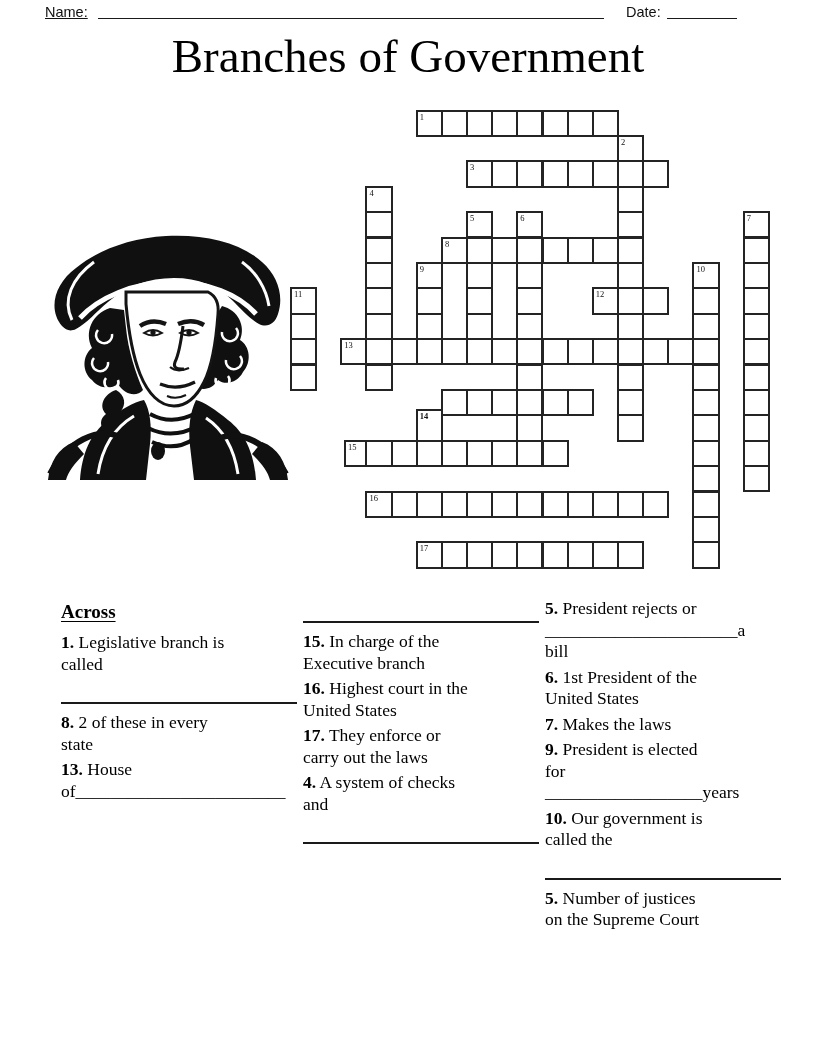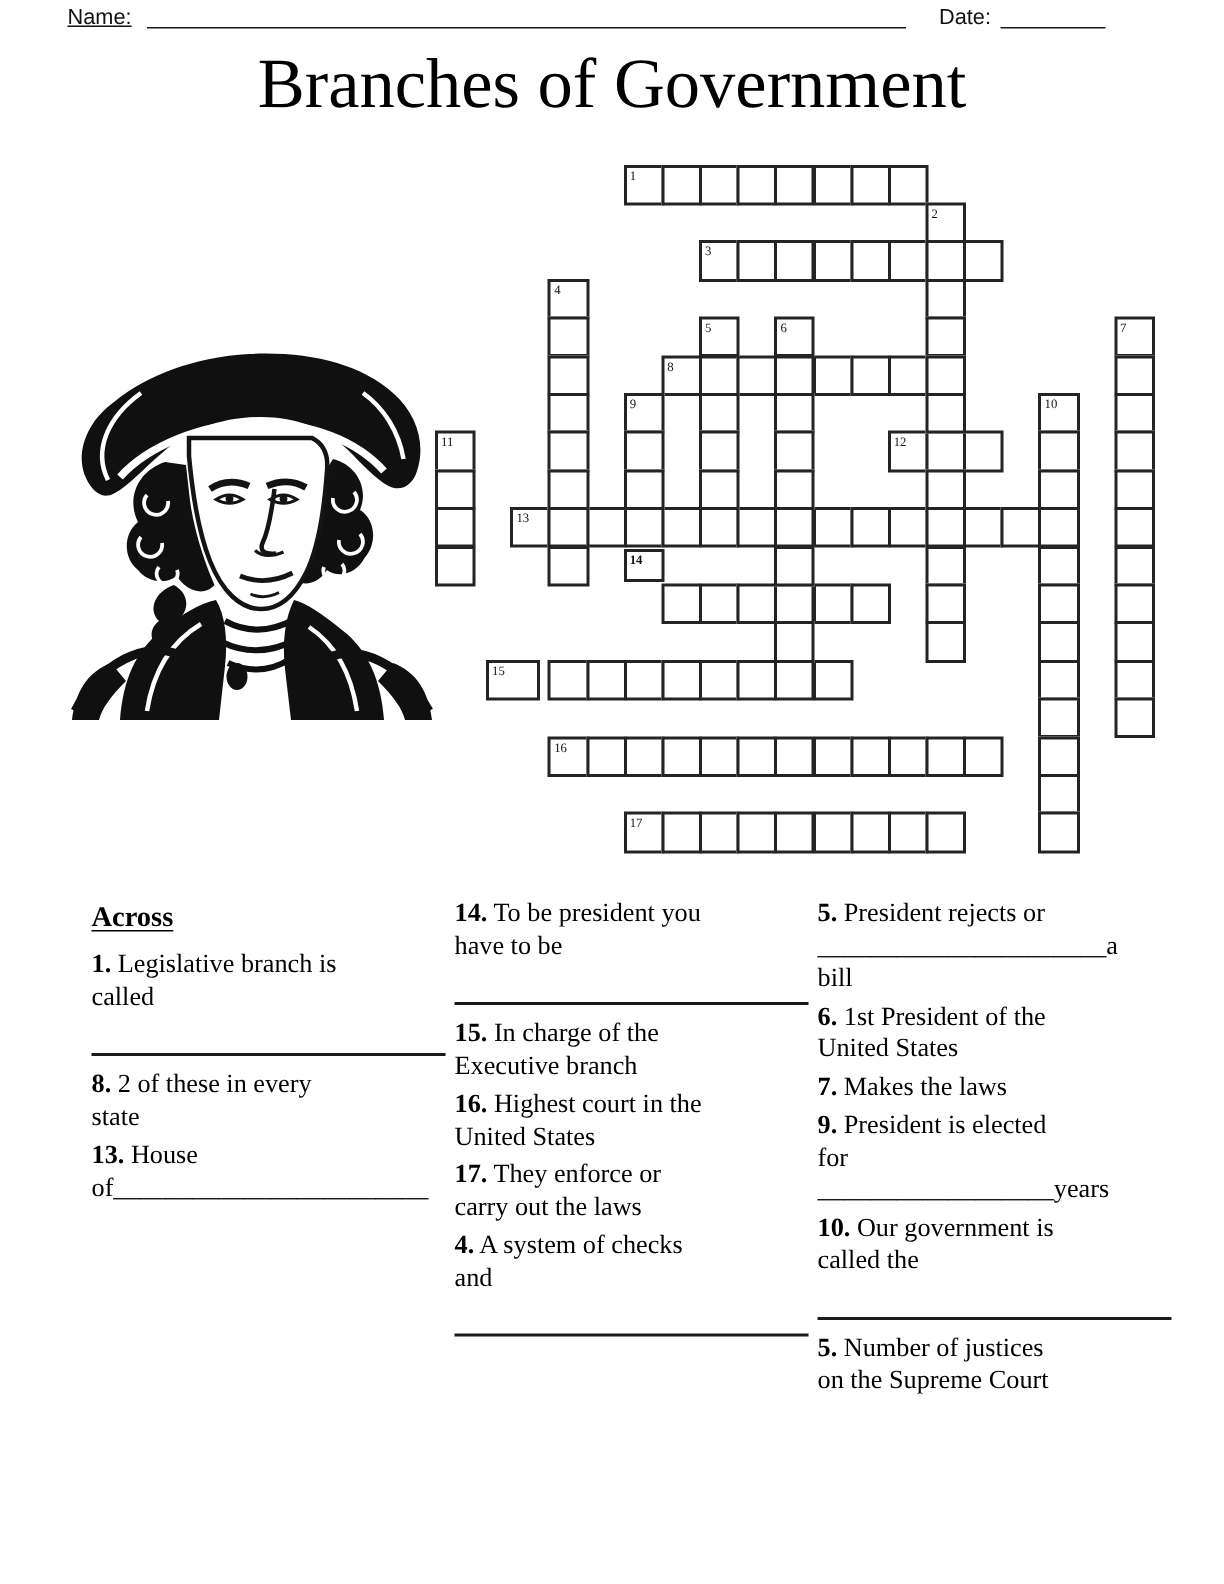--- a/index.html
+++ b/index.html
@@ -138,30 +138,30 @@
     <div class="cell" style="left: 466.05px; top: 338.1px; width: 27.15px; height: 27.4px;"></div>
     <div class="cell" style="left: 491.2px; top: 338.1px; width: 27.15px; height: 27.4px;"></div>
     <div class="cell" style="left: 516.35px; top: 338.1px; width: 27.15px; height: 27.4px;"></div>
     <div class="cell" style="left: 541.5px; top: 338.1px; width: 27.15px; height: 27.4px;"></div>
     <div class="cell" style="left: 566.65px; top: 338.1px; width: 27.15px; height: 27.4px;"></div>
     <div class="cell" style="left: 591.8px; top: 338.1px; width: 27.15px; height: 27.4px;"></div>
     <div class="cell" style="left: 616.95px; top: 338.1px; width: 27.15px; height: 27.4px;"></div>
     <div class="cell" style="left: 642.1px; top: 338.1px; width: 27.15px; height: 27.4px;"></div>
     <div class="cell" style="left: 667.25px; top: 338.1px; width: 27.15px; height: 27.4px;"></div>
     <div class="cell" style="left: 692.4px; top: 338.1px; width: 27.15px; height: 27.4px;"></div>
-    <div class="cell" style="left: 415.75px; top: 366px; width: 27.15px; height: 22px; font-weight: bold;">
+    <div class="cell" style="left: 415.75px; top: 409px; width: 27.15px; height: 33px; font-weight: bold;">
       <span class="cnum">14</span>
     </div>
     <div class="cell" style="left: 440.9px; top: 388.9px; width: 27.15px; height: 27.4px;"></div>
     <div class="cell" style="left: 466.05px; top: 388.9px; width: 27.15px; height: 27.4px;"></div>
     <div class="cell" style="left: 491.2px; top: 388.9px; width: 27.15px; height: 27.4px;"></div>
     <div class="cell" style="left: 516.35px; top: 388.9px; width: 27.15px; height: 27.4px;"></div>
     <div class="cell" style="left: 541.5px; top: 388.9px; width: 27.15px; height: 27.4px;"></div>
     <div class="cell" style="left: 566.65px; top: 388.9px; width: 27.15px; height: 27.4px;"></div>
-    <div class="cell" style="left: 324px; top: 439.7px; width: 36px; height: 27.4px;">
+    <div class="cell" style="left: 344px; top: 439.7px; width: 36px; height: 27.4px;">
       <span class="cnum">15</span>
     </div>
     <div class="cell" style="left: 365.45px; top: 439.7px; width: 27.15px; height: 27.4px;"></div>
     <div class="cell" style="left: 390.6px; top: 439.7px; width: 27.15px; height: 27.4px;"></div>
     <div class="cell" style="left: 415.75px; top: 439.7px; width: 27.15px; height: 27.4px;"></div>
     <div class="cell" style="left: 440.9px; top: 439.7px; width: 27.15px; height: 27.4px;"></div>
     <div class="cell" style="left: 466.05px; top: 439.7px; width: 27.15px; height: 27.4px;"></div>
     <div class="cell" style="left: 491.2px; top: 439.7px; width: 27.15px; height: 27.4px;"></div>
     <div class="cell" style="left: 516.35px; top: 439.7px; width: 27.15px; height: 27.4px;"></div>
     <div class="cell" style="left: 541.5px; top: 439.7px; width: 27.15px; height: 27.4px;"></div>
@@ -268,22 +268,20 @@
       <div class="chead">Across</div>
       <div class="clue"><b>1.</b><span> Legislative branch is
 called</span></div>
       <div class="blank"></div>
       <div class="clue"><b>8.</b><span> 2 of these in every
 state</span></div>
       <div class="clue"><b>13.</b><span> House
 of________________________</span></div>
     </div>
     <div class="ccol">
-      <div class="clue"><b>14.</b><span> To be president you
-have to be</span></div>
       <div class="blank"></div>
       <div class="clue"><b>15.</b><span> In charge of the
 Executive branch</span></div>
       <div class="clue"><b>16.</b><span> Highest court in the
 United States</span></div>
       <div class="clue"><b>17.</b><span> They enforce or
 carry out the laws</span></div>
       <div class="clue"><b>4.</b><span> A system of checks
 and</span></div>
       <div class="blank"></div>

